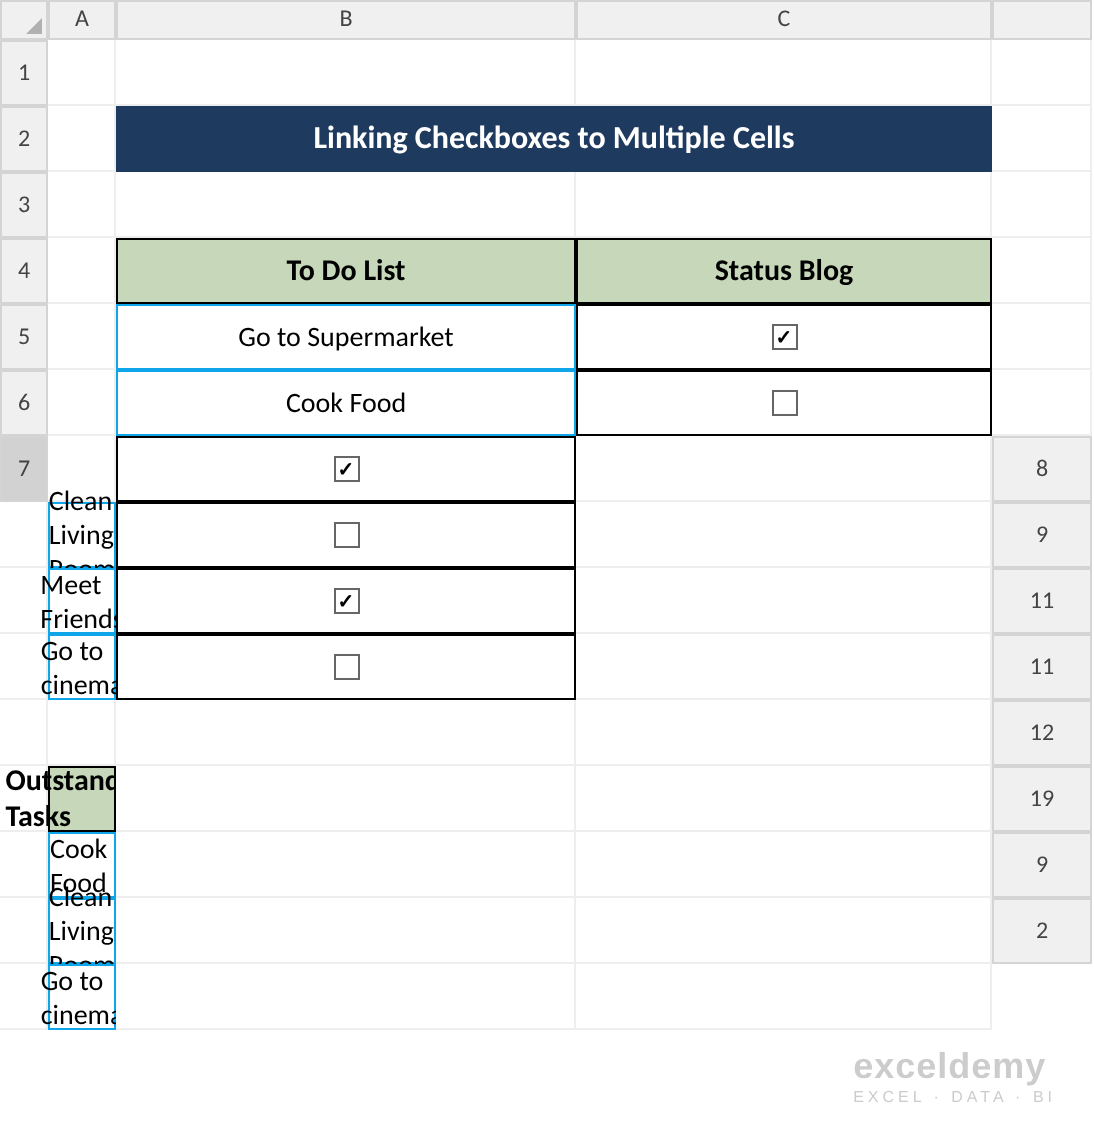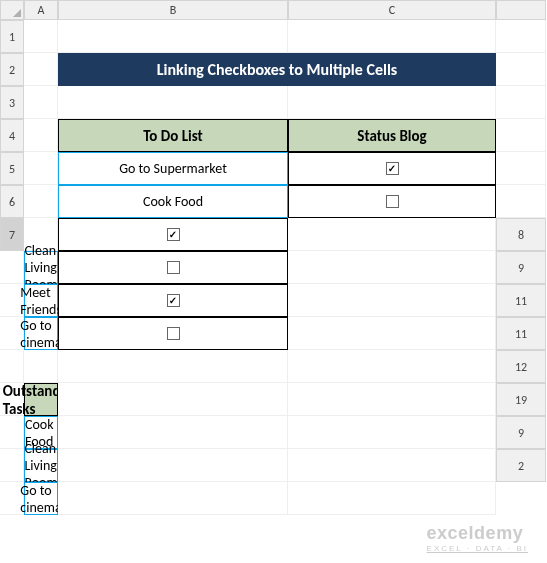--- a/index.html
+++ b/index.html
@@ -100,21 +100,21 @@
     }
     .watermark {
       position: absolute;
       bottom: 10px;
       right: 19px;
       text-align: left;
       color: #ccc;
       font-family: Arial, sans-serif;
     }
     .watermark .brand { font-size: 18px; font-weight: bold; letter-spacing: 0.5px;}
-    .watermark .tag { font-size: 8px; letter-spacing: 2px; text-decoration: underline;}
+    .watermark .tag { font-size: 8px; letter-spacing: 2px;}
   </style>
 </head>
 <body>
 
 <div class="spreadsheet">
 
   <div class="corner"></div>
   <div class="col-header">A</div>
   <div class="col-header">B</div>
   <div class="col-header">C</div>

